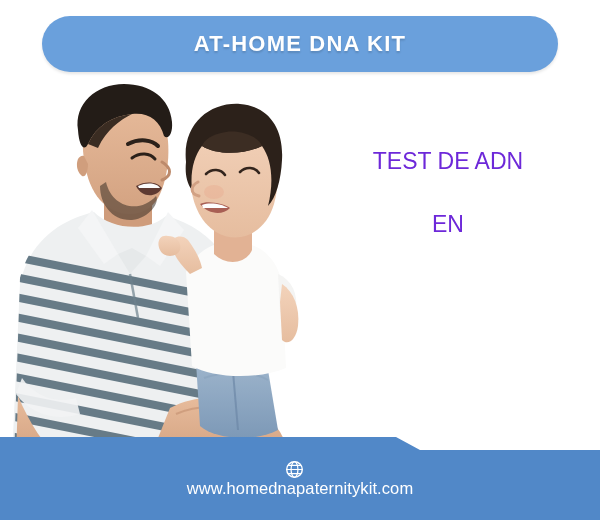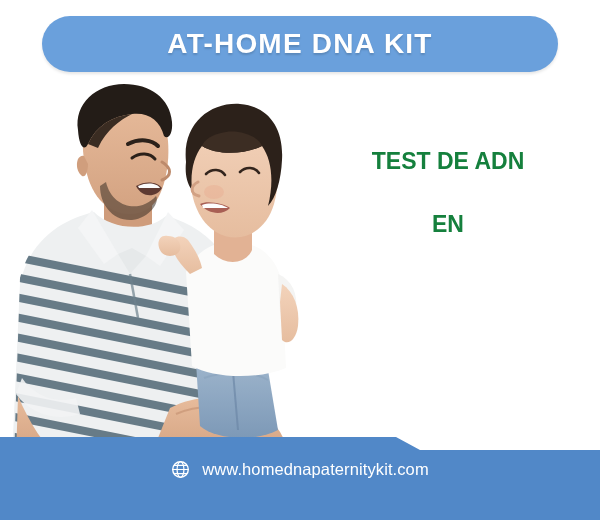--- a/index.html
+++ b/index.html
@@ -29,21 +29,21 @@
     border-radius: 28px;
     display: flex;
     align-items: center;
     justify-content: center;
     box-shadow: 0 2px 3px rgba(0,0,0,0.10);
   }
   .header-title {
     color: #ffffff;
     font-family: "Liberation Sans", sans-serif;
     font-weight: bold;
-    font-size: 28px;
+    font-size: 22px;
     letter-spacing: 1.2px;
     line-height: 1;
     white-space: nowrap;
     text-shadow: 0 2px 2px rgba(0,0,0,0.15);
   }
 
   
   .photo-wrap {
     position: absolute;
     left: 0px;
@@ -58,22 +58,22 @@
   .location-block {
     position: absolute;
     left: 296px;
     top: 150px;
     width: 304px;
     text-align: center;
     color: #3d72b0;
   }
   .loc-line {
     font-family: "Liberation Sans", sans-serif;
-    font-weight: bold;
-    color: #15803d;
+    font-weight: normal;
+    color: #6d28d9;
     white-space: nowrap;
     line-height: 1;
   }
   .loc-line-1 { font-size: 23px; margin: 0 0 0 0; }
   .loc-line-2 { font-size: 23px; margin: 40px 0 0 0; }
   .loc-line-3 { font-size: 23px; margin: 40px 0 0 0; letter-spacing: -0.1px; }
 
   
   .footer-bar {
     position: absolute;
@@ -89,20 +89,21 @@
     display: flex;
     align-items: center;
     color: #ffffff;
     white-space: nowrap;
   }
   .footer-row-website {
     left: 0;
     right: 0;
     top: 24px;
     justify-content: center;
+    flex-direction: column;
   }
   .footer-row-contact {
     left: 0;
     right: 0;
     top: 52px;
     justify-content: center;
   }
   .footer-text {
     font-family: "Liberation Sans", sans-serif;
     font-size: 16.5px;

